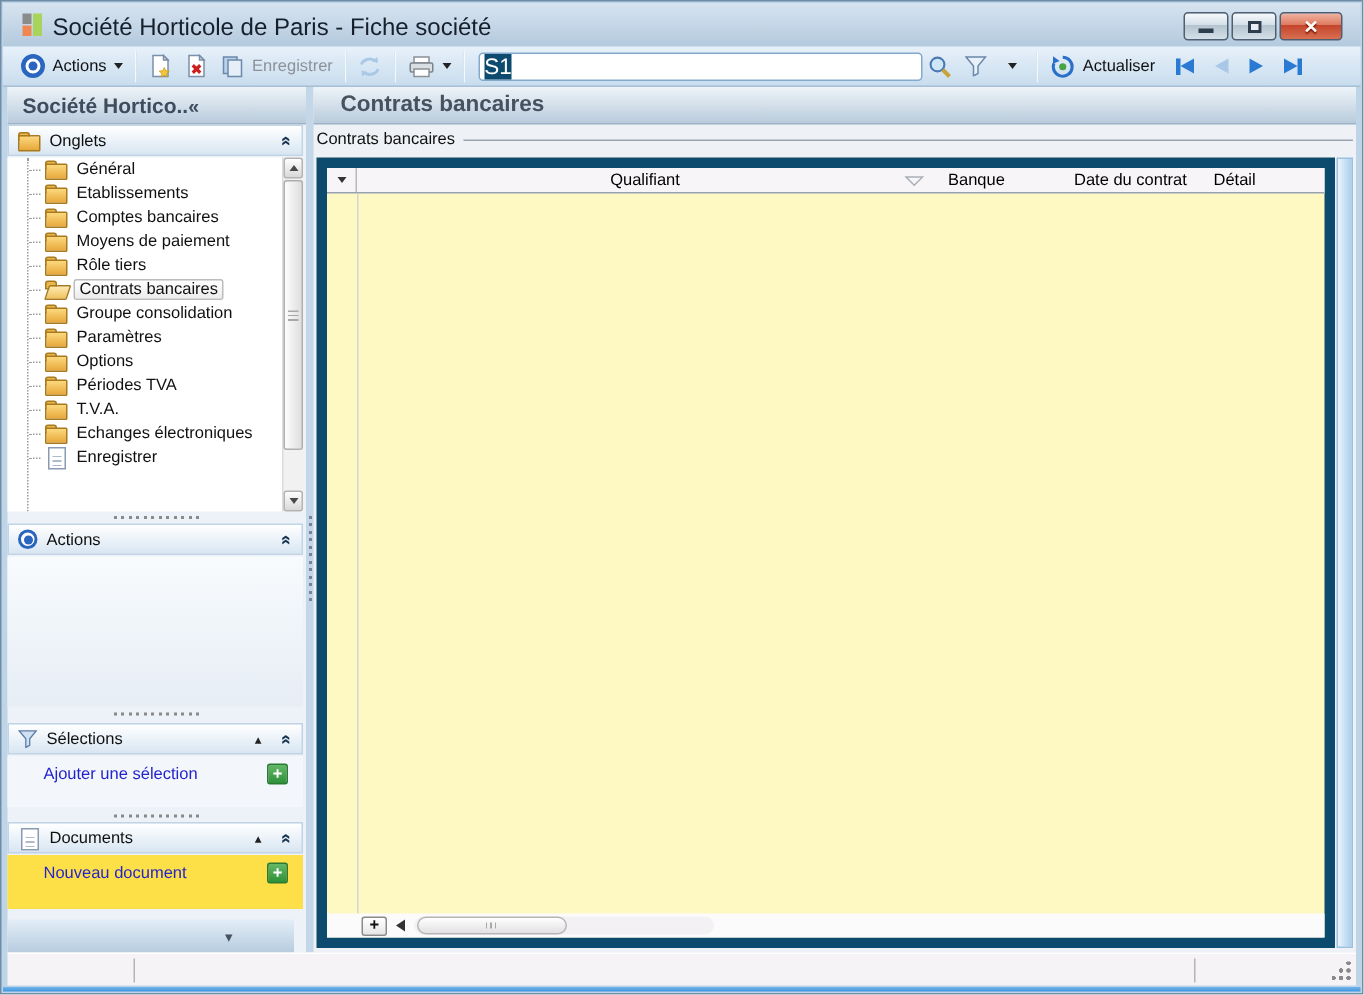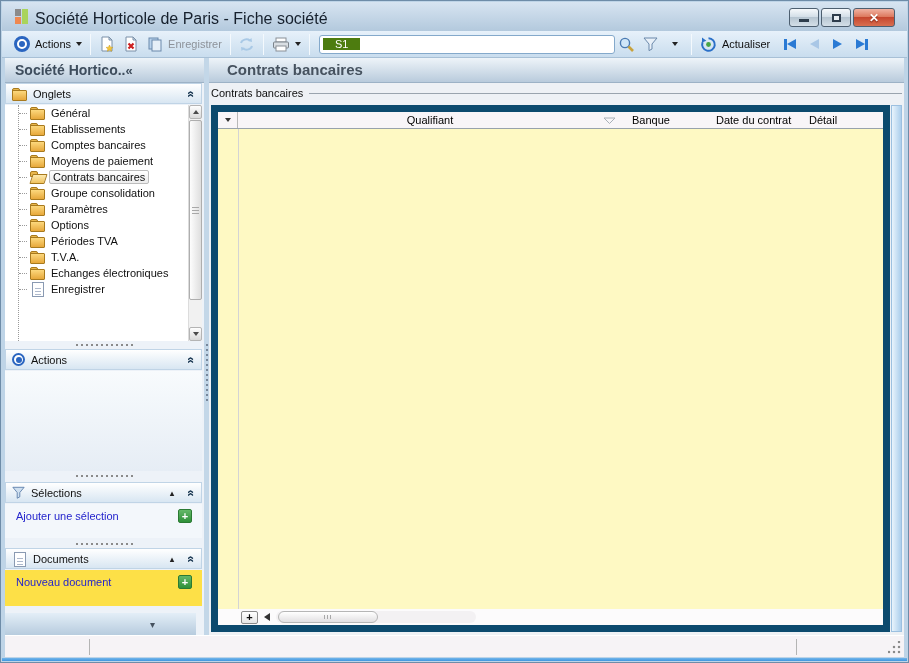--- a/index.html
+++ b/index.html
@@ -41,21 +41,21 @@
 
   .icon-target { width:16px; height:16px; border-radius:50%; border:3px solid #2a65c0;
                  background:#fff; position:relative; }
   .icon-target::after { content:""; position:absolute; left:2px; top:2px; width:6px; height:6px;
                  border-radius:50%; background:#2a65c0; }
   .svg-ic { display:block; }
   .icon-btn { width:24px; height:22px; display:flex; align-items:center; justify-content:center; }
 
   .search-box { width:296px; height:19px; background:#fff; border:1px solid #84a9cb; border-radius:3px;
                 margin-left:5px; display:flex; align-items:center; padding-left:3px; }
-  .search-sel { background:#4d7c0f; color:#fff; padding:0 12px; font-size:11px; }
+  .search-sel { background:#0c4a6e; color:#fff; padding:0 0; font-size:15px; }
 
   .nav-group { display:flex; align-items:center; gap:14px; margin-left:10px; }
   .nav-btn { display:flex; align-items:center; }
   .tri-l { width:0; height:0; border-right:9px solid #2a7ad4; border-top:5px solid transparent; border-bottom:5px solid transparent; }
   .tri-r { width:0; height:0; border-left:9px solid #2a7ad4; border-top:5px solid transparent; border-bottom:5px solid transparent; }
   .tri-pale { border-right-color:#a9c7e6; }
   .nav-bar { width:3px; height:11px; background:#2a7ad4; }
 
   
   .sidebar { position:absolute; left:4px; top:57px; width:199px; bottom:27px; background:#edf2f8; }
@@ -110,21 +110,21 @@
               background:repeating-linear-gradient(90deg,#8a8a8a 0 2px, transparent 2px 5px); }
 
   .hdr-actions    { top:291px; }
   .pane-actions   { position:absolute; left:0; right:2px; top:313px; height:100px;
                     background:linear-gradient(#f8fbfd,#e6edf5); }
   .hdr-selections { top:424px; }
   .pane-selections{ position:absolute; left:0; right:2px; top:446px; height:34px; background:#f3f7fb; }
   .hdr-documents  { top:490px; }
   .pane-documents { position:absolute; left:0; right:2px; top:512px; height:36px; background:#fde047;text-decoration:underline; }
 
-  .side-link { position:absolute; left:11px; top:6px; color:#2424cc; cursor:pointer; }
+  .side-link { position:absolute; left:24px; top:6px; color:#2424cc; cursor:pointer; }
   .plus-btn { position:absolute; right:10px; top:5px; width:14px; height:14px; border:1px solid #2b7a33;
               border-radius:2px; background:linear-gradient(#64b868,#2f9039); color:#fff; font-weight:bold;
               font-size:11px; line-height:12px; text-align:center; cursor:pointer; }
 
   .side-bottom { position:absolute; left:0; right:8px; top:555px; height:23px;
                  background:linear-gradient(#e3eef7,#b5cadd); display:flex; align-items:center; }
   .side-bottom .pd { margin-left:145px; color:#46525f; font-size:10px; cursor:default; }
 
   
   .splitter { position:absolute; left:203px; top:57px; width:5px; bottom:27px; background:#c3d7e8; }
@@ -325,20 +325,25 @@
         <div class="tree-item">
     <span class="t-stub"></span>
     <span class="t-icon folder"></span>
     <span class="t-label">Comptes bancaires</span>
   </div>
         <div class="tree-item">
     <span class="t-stub"></span>
     <span class="t-icon folder"></span>
     <span class="t-label">Moyens de paiement</span>
   </div>
+        <div class="tree-item">
+    <span class="t-stub"></span>
+    <span class="t-icon folder"></span>
+    <span class="t-label">Rôle tiers</span>
+  </div>
         <div class="tree-item selected">
     <span class="t-stub"></span>
     <span class="t-icon folder-open"></span>
     <span class="t-label">Contrats bancaires</span>
   </div>
         <div class="tree-item">
     <span class="t-stub"></span>
     <span class="t-icon folder"></span>
     <span class="t-label">Groupe consolidation</span>
   </div>

